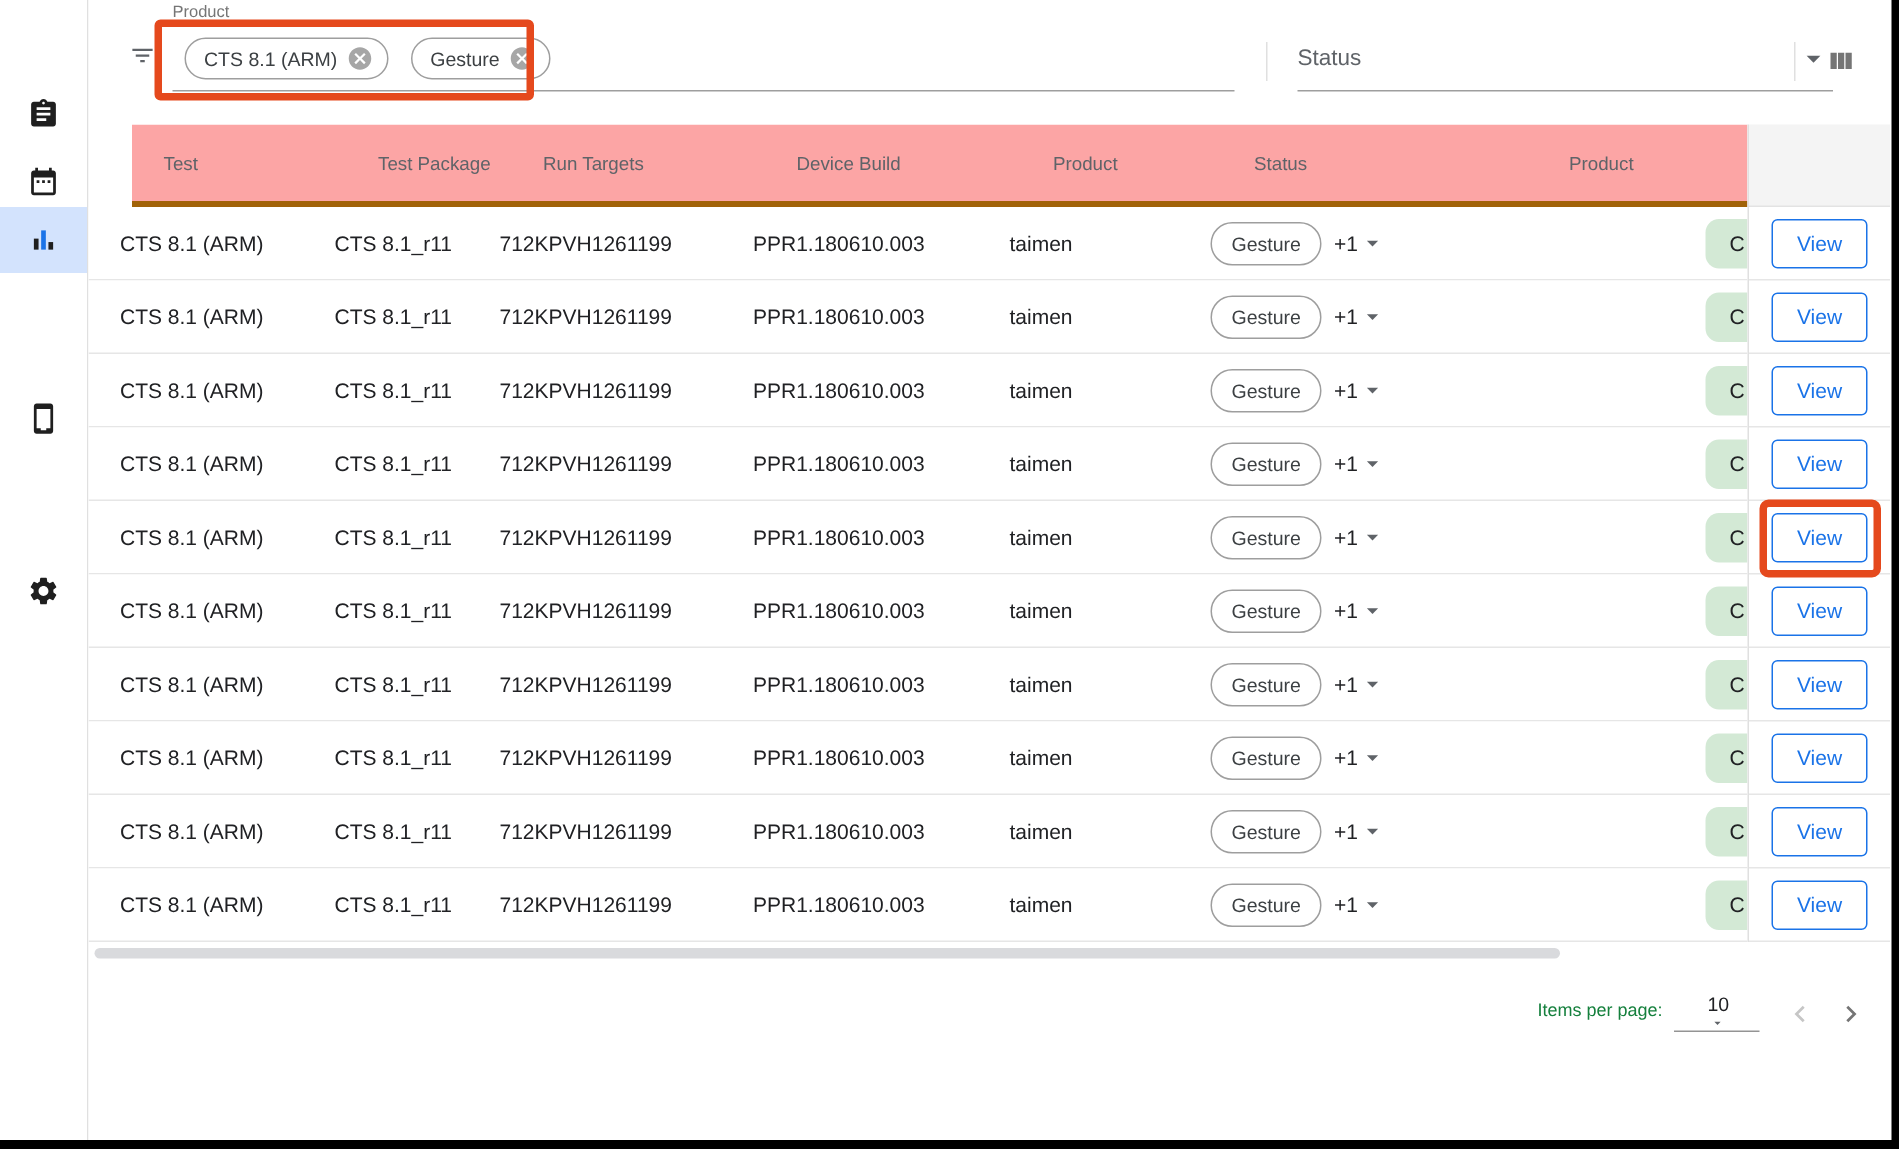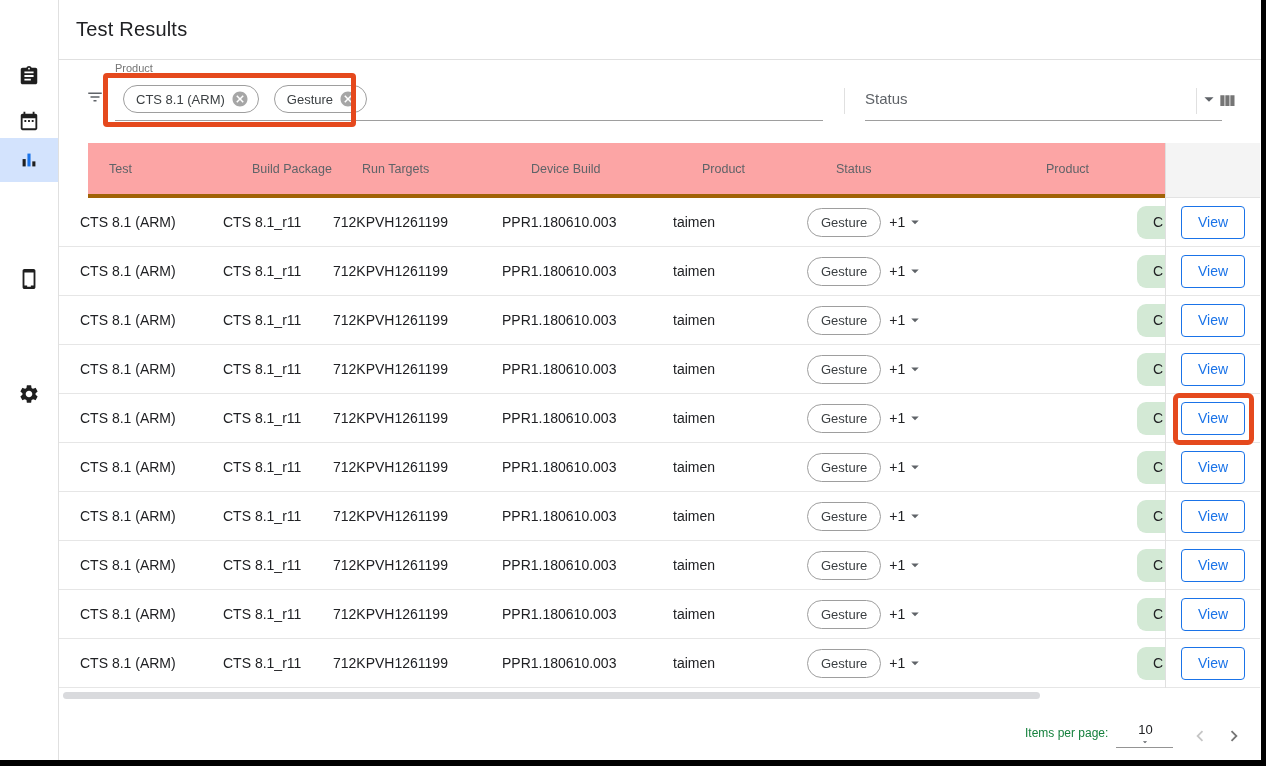--- a/index.html
+++ b/index.html
@@ -105,23 +105,20 @@
         </svg>
     </div>
     <div class="nav-item" style="top:377px">
       <svg viewBox="0 0 24 24">
           <path d="M19.14 12.94c.04-.3.06-.61.06-.94 0-.32-.02-.64-.07-.94l2.03-1.58a.49.49 0 0 0 .12-.61l-1.92-3.32a.488.488 0 0 0-.59-.22l-2.39.96c-.5-.38-1.03-.7-1.62-.94l-.36-2.54a.484.484 0 0 0-.48-.41h-3.84c-.24 0-.43.17-.47.41l-.36 2.54c-.59.24-1.13.57-1.62.94l-2.39-.96a.484.484 0 0 0-.59.22L2.74 8.87c-.12.21-.08.47.12.61l2.03 1.58c-.05.3-.09.63-.09.94s.02.64.07.94l-2.03 1.58a.49.49 0 0 0-.12.61l1.92 3.32c.12.22.37.29.59.22l2.39-.96c.5.38 1.03.7 1.62.94l.36 2.54c.05.24.24.41.48.41h3.84c.24 0 .44-.17.47-.41l.36-2.54c.59-.24 1.13-.56 1.62-.94l2.39.96c.22.08.47 0 .59-.22l1.92-3.32c.12-.22.07-.47-.12-.61l-2.01-1.58zM12 15.6c-1.98 0-3.6-1.62-3.6-3.6s1.62-3.6 3.6-3.6 3.6 1.62 3.6 3.6-1.62 3.6-3.6 3.6z"></path>
         </svg>
     </div>
   </aside>
 
   <main class="main">
-    <header class="page-header">
-      <h1>Test Results</h1>
-    </header>
 
     <div class="toolbar">
       <svg class="filter-icon" viewBox="0 0 24 24">
           <path d="M10 18h4v-2h-4v2zM3 6v2h18V6H3zm3 7h12v-2H6v2z"></path>
         </svg>
       <span class="filter-float-label">Product</span>
 
       <div class="chips">
         <span class="chip">
           <span class="chip-label">CTS 8.1 (ARM)</span>
@@ -155,21 +152,21 @@
         <svg viewBox="0 0 24 24">
             <path d="M4 5v13h5V5H4zm6 13h5V5h-5v13zm6-13v13h5V5h-5z"></path>
           </svg>
       </button>
     </div>
 
     <div class="table-region">
       <div class="scroll-area">
         <div class="thead grid-cols">
           <div class="th">Test</div>
-          <div class="th">Build Package</div>
+          <div class="th">Test Package</div>
           <div class="th">Run Targets</div>
           <div class="th">Device Build</div>
           <div class="th">Product</div>
           <div class="th">Status</div>
           <div class="th">Product</div>
           <div class="th th-status">Status</div>
         </div>
         <div id="tbody">
             <div class="trow grid-cols">
           <div class="td">CTS 8.1 (ARM)</div>

